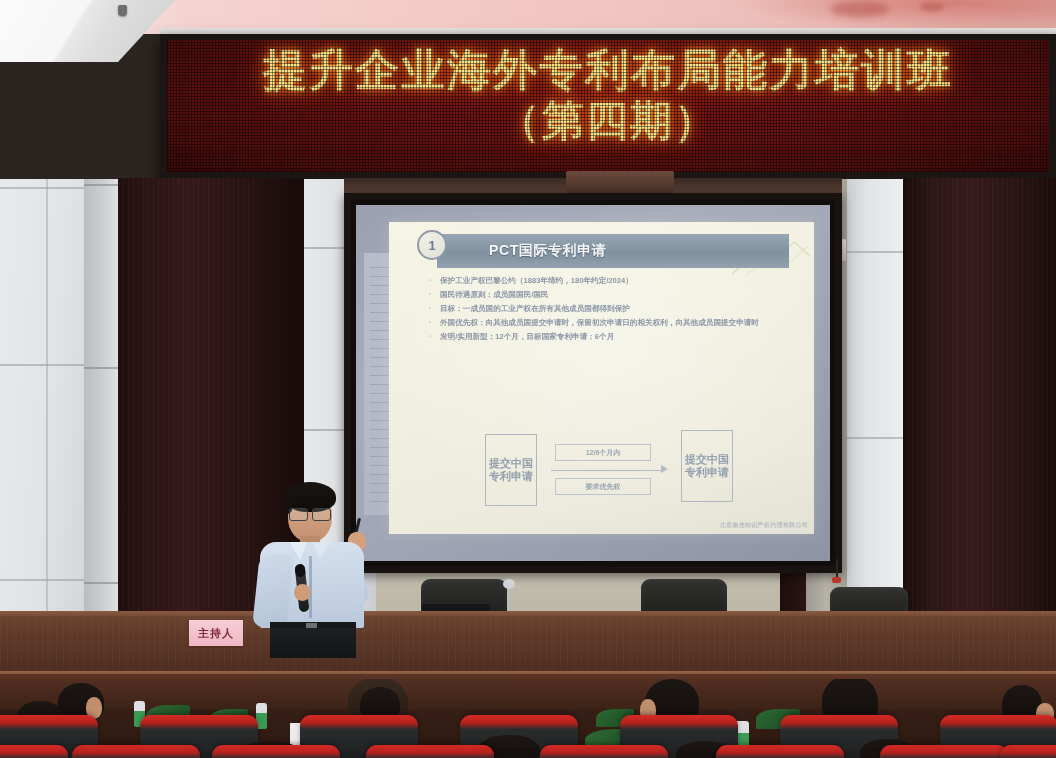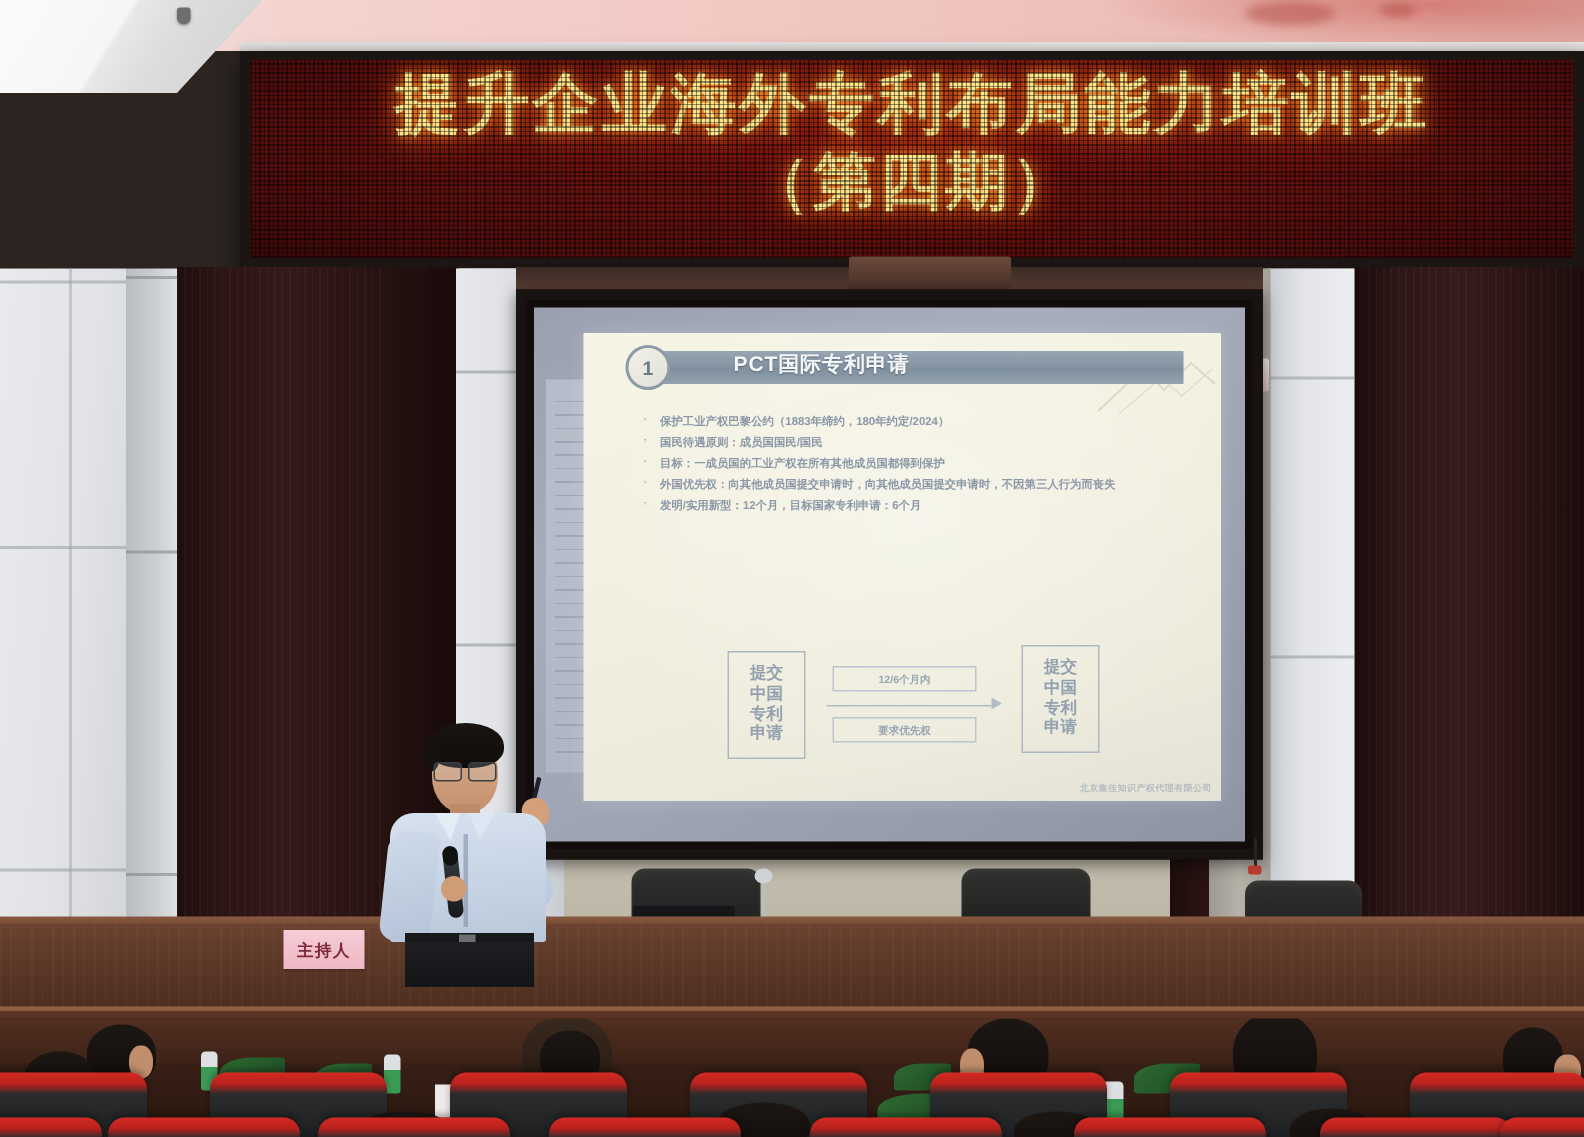--- a/index.html
+++ b/index.html
@@ -200,43 +200,43 @@
   .slide-title-row{
     position:absolute;left:56px;top:12px;width:352px;height:22px;display:flex;align-items:center;
   }
   .badge-num{
     position:absolute;left:-28px;top:-4px;width:30px;height:30px;border-radius:50%;
     background:linear-gradient(145deg,#f3f2e8,#dfe0d8);
     border:2px solid #8e9aa6;display:flex;align-items:center;justify-content:center;
     color:#6d7a88;font-size:13px;font-weight:700;z-index:3;
   }
   .title-bar{
-    position:absolute;left:-8px;top:0;width:352px;height:22px;
+    position:absolute;left:-8px;top:0;width:352px;height:34px;
     background:linear-gradient(180deg,#97a6b3 0%,#7f909f 55%,#93a2ae 100%);
-    display:flex;
+    display:flex;align-items:center;
   }
   .title-bar span{
     margin-left:52px;color:#f4f6f8;font-size:14px;font-weight:700;letter-spacing:.6px;
     text-shadow:0 1px 1px rgba(40,55,70,.5);
   }
   .bullets{
     position:absolute;left:40px;top:52px;width:370px;
     color:#8c98a8;font-size:7.6px;line-height:1.72;font-weight:700;
   }
   .bullets .b{display:flex;margin-bottom:1px;}
   .bullets .b .mk{width:11px;flex:none;color:#a5b0bd;font-size:6px;padding-top:1px;}
   .bullets .b .tx{flex:1;white-space:pre-wrap;}
 
   .flow{
     position:absolute;left:96px;top:212px;width:248px;height:78px;
   }
   .flow-box{
     position:absolute;width:52px;height:72px;border:1px solid #aeb8c4;
     color:#93a0af;font-size:11px;line-height:1.22;font-weight:700;
-    display:flex;align-items:center;justify-content:center;text-align:center;padding:12px;
+    display:flex;align-items:center;justify-content:center;text-align:center;padding:1px;
   }
   .flow-box.left{left:0;top:0;}
   .flow-box.right{left:196px;top:-4px;}
   .mid-box{
     position:absolute;left:70px;width:96px;height:17px;border:1px solid #bcc5cf;
     color:#98a5b3;font-size:7px;font-weight:700;display:flex;align-items:center;justify-content:center;
   }
   .mid-box.m1{top:10px;}
   .mid-box.m2{top:44px;}
   .flow-line{position:absolute;left:66px;top:36px;width:110px;height:1px;background:#b3bcc6;}
@@ -520,21 +520,21 @@
             <div class="b">
               <span class="mk">▫</span>
               <span class="tx">国民待遇原则：成员国国民/国民</span>
             </div>
             <div class="b">
               <span class="mk">▫</span>
               <span class="tx">目标：一成员国的工业产权在所有其他成员国都得到保护</span>
             </div>
             <div class="b">
               <span class="mk">▫</span>
-              <span class="tx">外国优先权：向其他成员国提交申请时，向其他成员国提交申请时，不因第三人行为而丧失</span>
+              <span class="tx">外国优先权：向其他成员国提交申请时，保留初次申请日的相关权利，向其他成员国提交申请时</span>
             </div>
             <div class="b">
               <span class="mk">▫</span>
               <span class="tx">发明/实用新型：12个月，目标国家专利申请：6个月</span>
             </div>
           </div>
 
           <div class="flow">
             <div class="flow-box left">提交中国专利申请</div>
             <div class="mid-box m1">12/6个月内</div>

